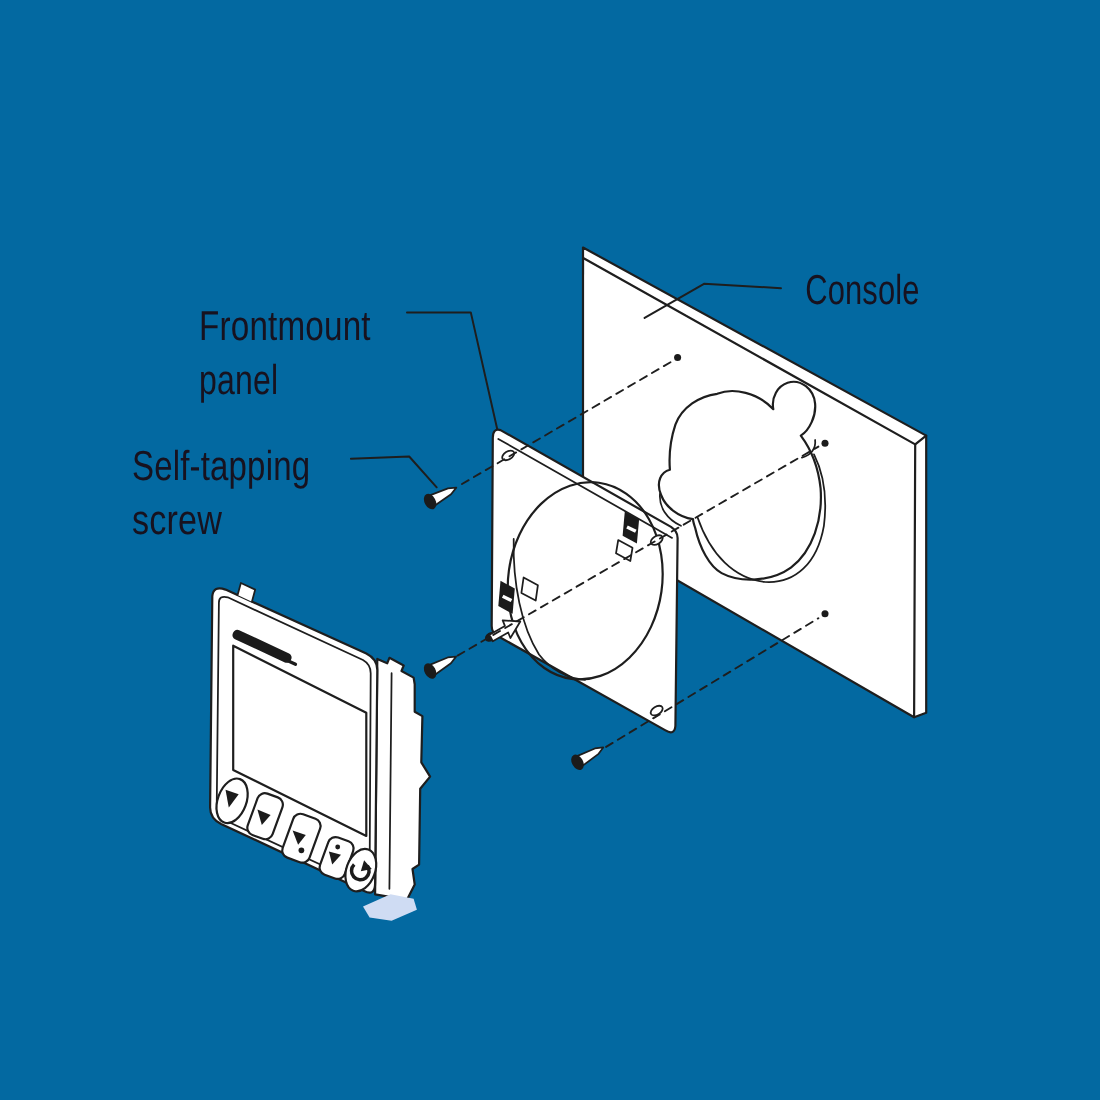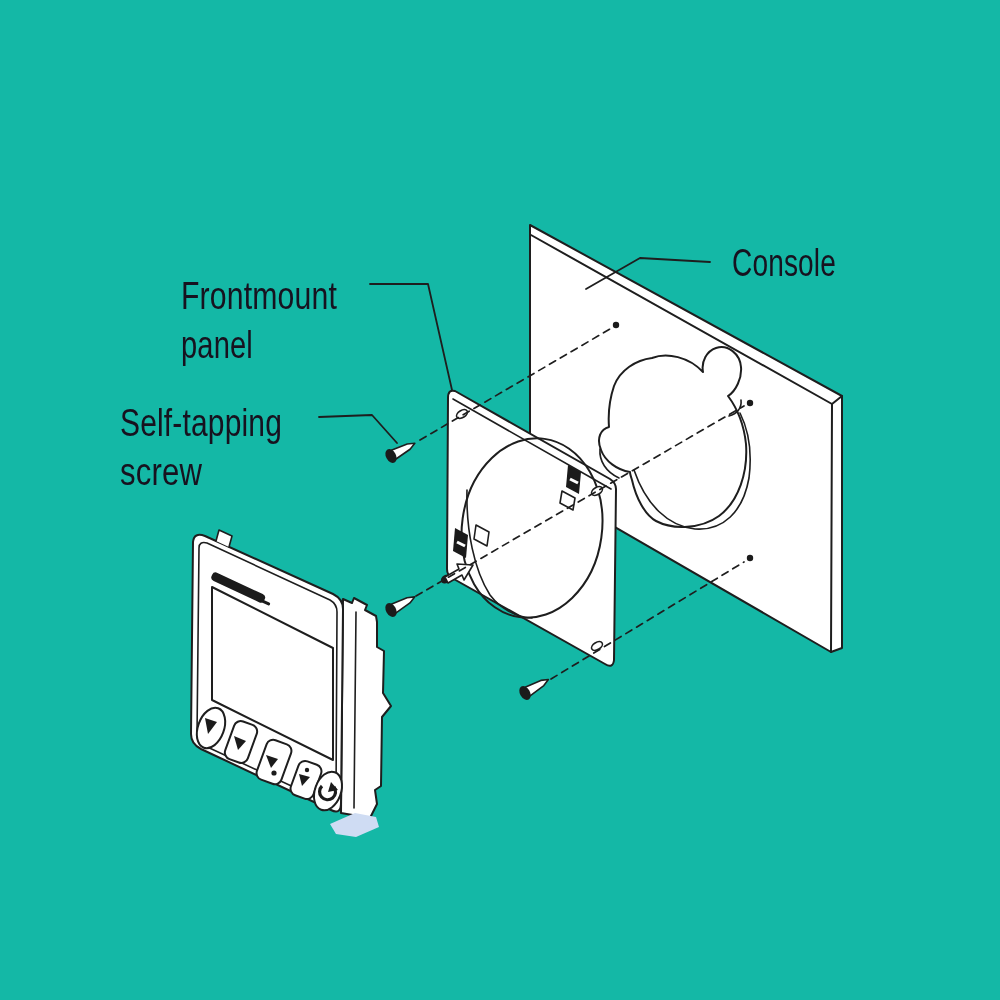--- a/index.html
+++ b/index.html
@@ -1,16 +1,16 @@
 <!DOCTYPE html>
 <html><head>
 <meta charset="utf-8">
 <style>
   html,body{margin:0;padding:0;background:#ffffff;}
-  .stage{position:relative;width:1000px;height:1000px;background:#14b8a6;overflow:hidden;
+  .stage{position:relative;width:1000px;height:1000px;background:#0369a1;overflow:hidden;
          font-family:"Liberation Sans", sans-serif;}
   svg{display:block;}
   .ln{stroke:#1e1e1e;stroke-width:2;fill:none;stroke-linecap:round;stroke-linejoin:round;}
   .lnthin{stroke:#1e1e1e;stroke-width:1.6;fill:none;stroke-linecap:round;stroke-linejoin:round;}
   .wfill{fill:#ffffff;}
   .dark{fill:#1b1b1b;stroke:none;}
   .dash{stroke:#1e1e1e;stroke-width:1.7;fill:none;stroke-dasharray:7 5.5;stroke-linecap:round;}
   .leader{stroke:#1e1e1e;stroke-width:1.8;fill:none;stroke-linecap:round;stroke-linejoin:round;}
   .lbl{fill:#17121f;font-size:38px;letter-spacing:0.2px;}
   .dot{fill:#1b1b1b;stroke:none;}

